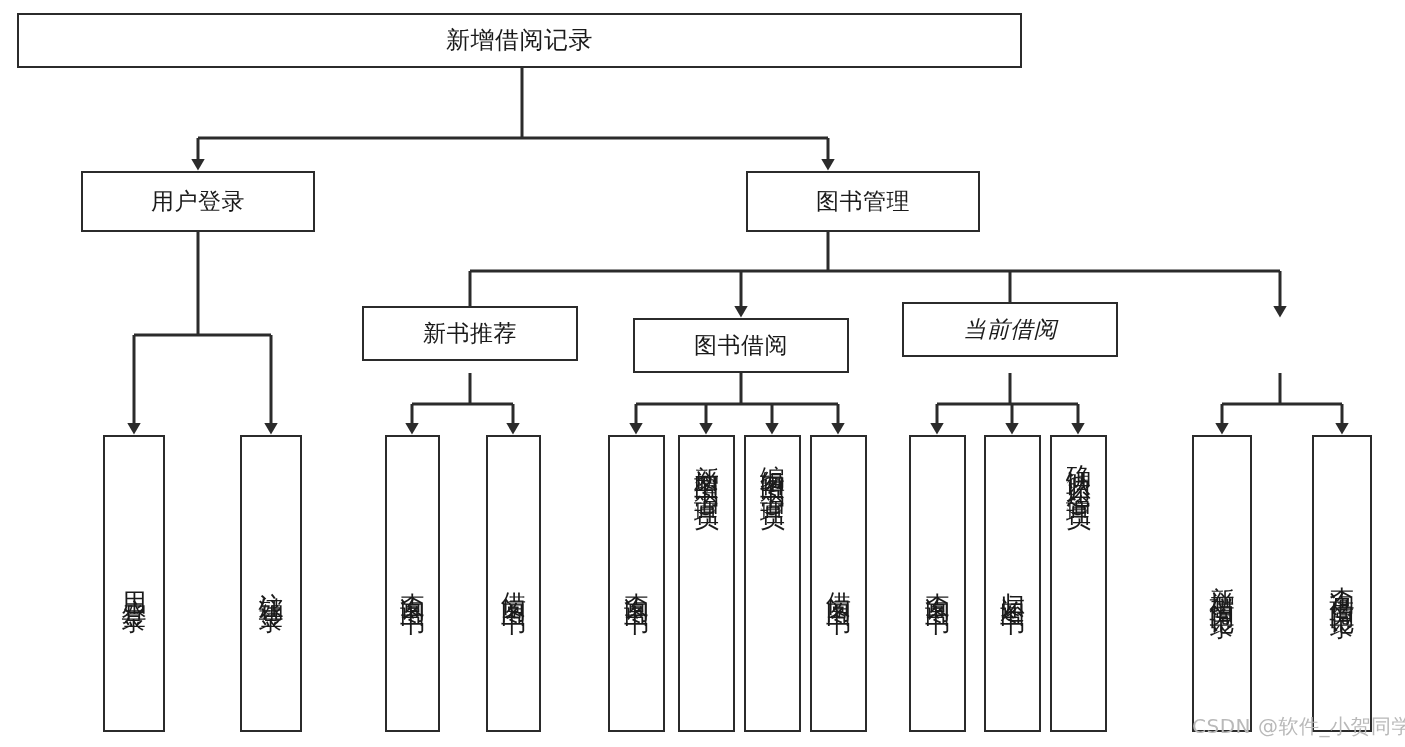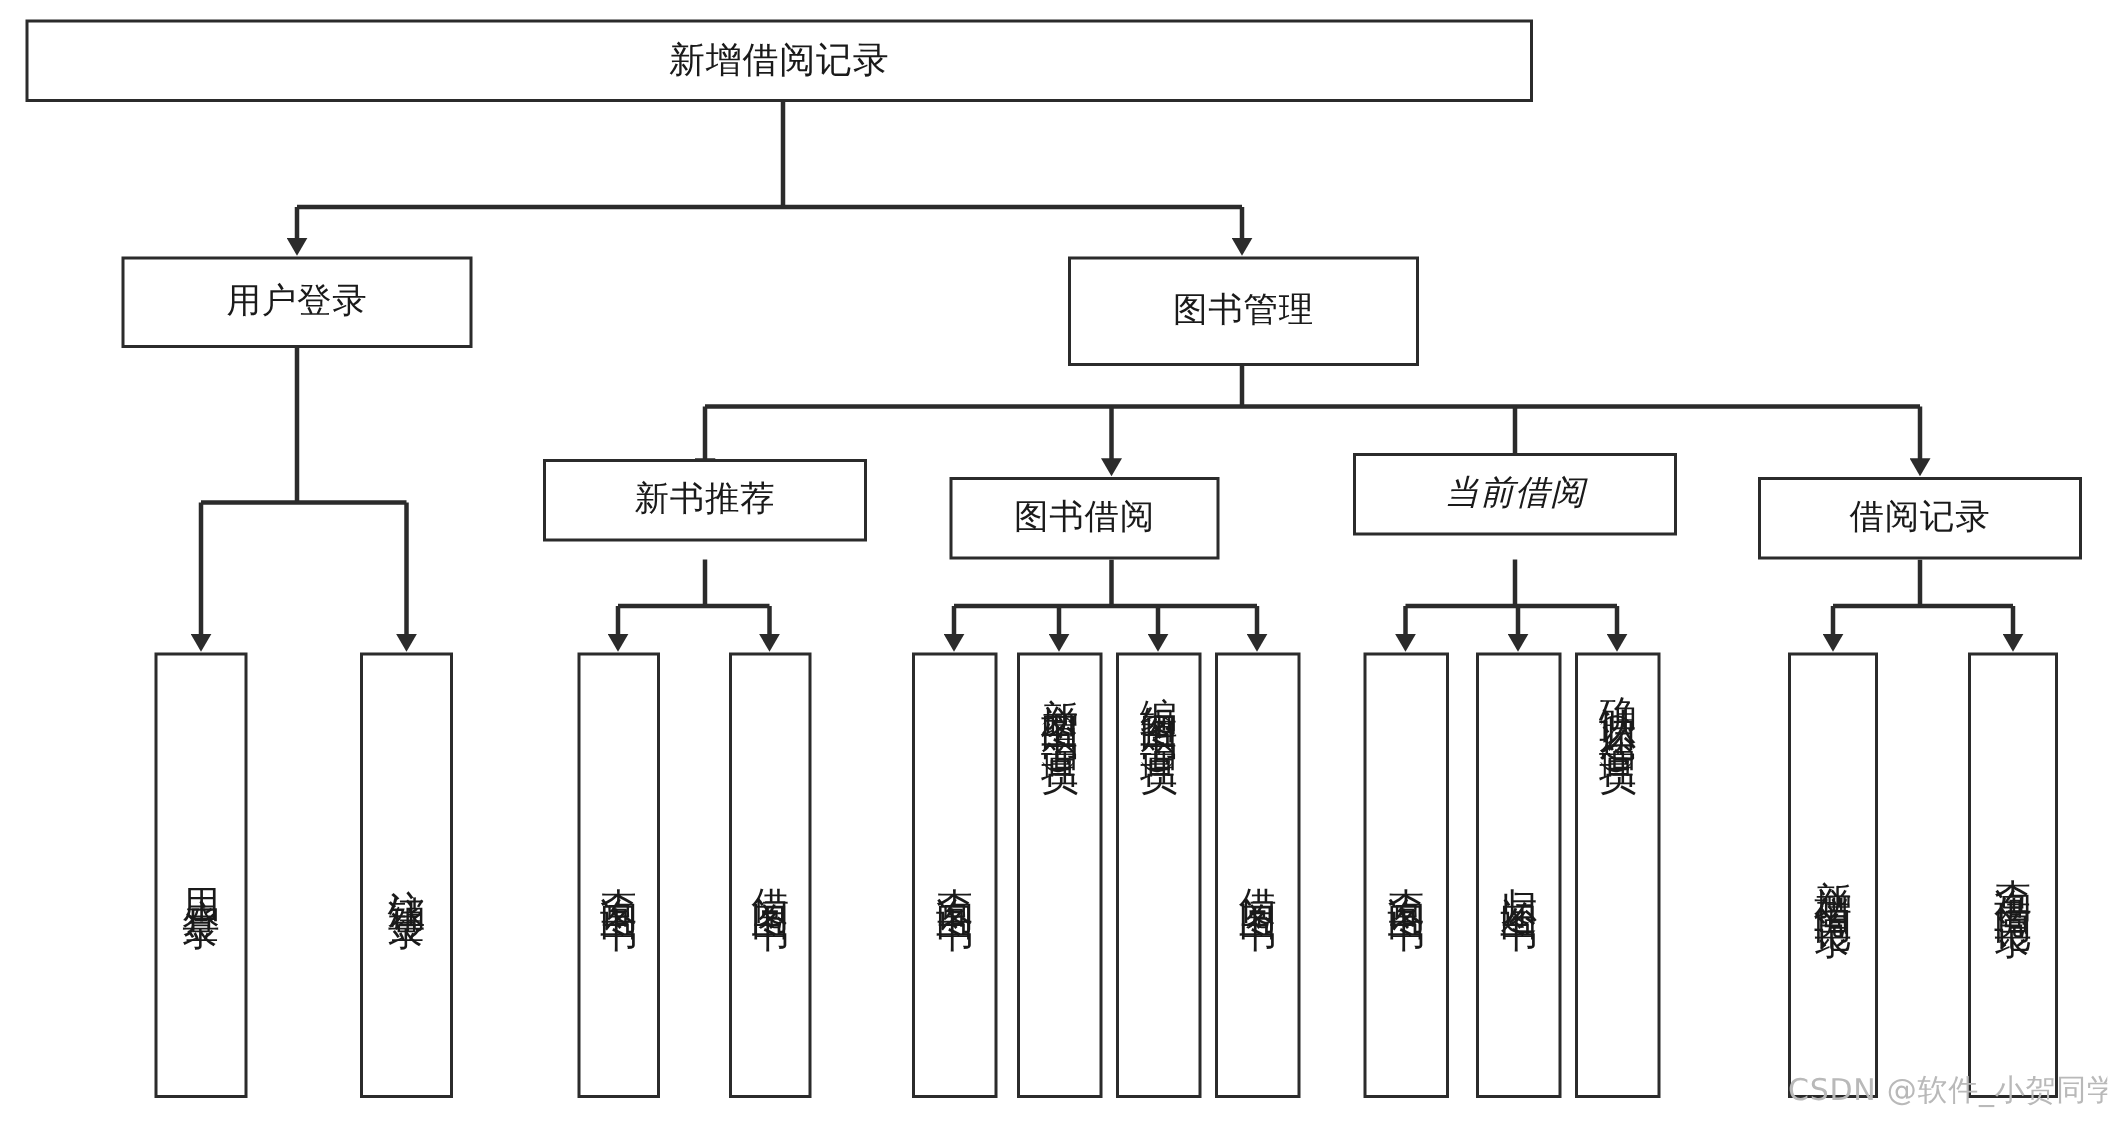--- a/index.html
+++ b/index.html
@@ -132,36 +132,33 @@
     </g>
   </svg>
 
   <div class="node h root" style="left:17px; top:13px; width:1005px; height:55px;">
     <span class="label">新增借阅记录</span>
   </div>
 
   <div class="node h" style="left:81px; top:171px; width:234px; height:61px;">
     <span class="label">用户登录</span>
   </div>
-  <div class="node h" style="left:712px; top:171px; width:234px; height:73px;">
+  <div class="node h" style="left:746px; top:171px; width:234px; height:61px;">
     <span class="label">图书管理</span>
   </div>
 
   <div class="node h" style="left:362px; top:306px; width:216px; height:55px;">
     <span class="label">新书推荐</span>
   </div>
-  <div class="node h" style="left:633px; top:318px; width:180px; height:55px;">
+  <div class="node h" style="left:633px; top:318px; width:216px; height:55px;">
     <span class="label">图书借阅</span>
   </div>
   <div class="node h" style="left:902px; top:302px; width:216px; height:55px;font-style:italic;">
     <span class="label">当前借阅</span>
   </div>
-  <div class="node h" style="left:1172px; top:318px; width:216px; height:55px;">
-    <span class="label">借阅记录</span>
-  </div>
 
   <div class="node v mid" style="left:103px; top:435px; width:62px; height:297px;">
     <span class="label">用户登录</span>
   </div>
   <div class="node v mid" style="left:240px; top:435px; width:62px; height:297px;">
     <span class="label">注销登录</span>
   </div>
 
   <div class="node v mid" style="left:385px; top:435px; width:55px; height:297px;">
     <span class="label">查询图书</span>

